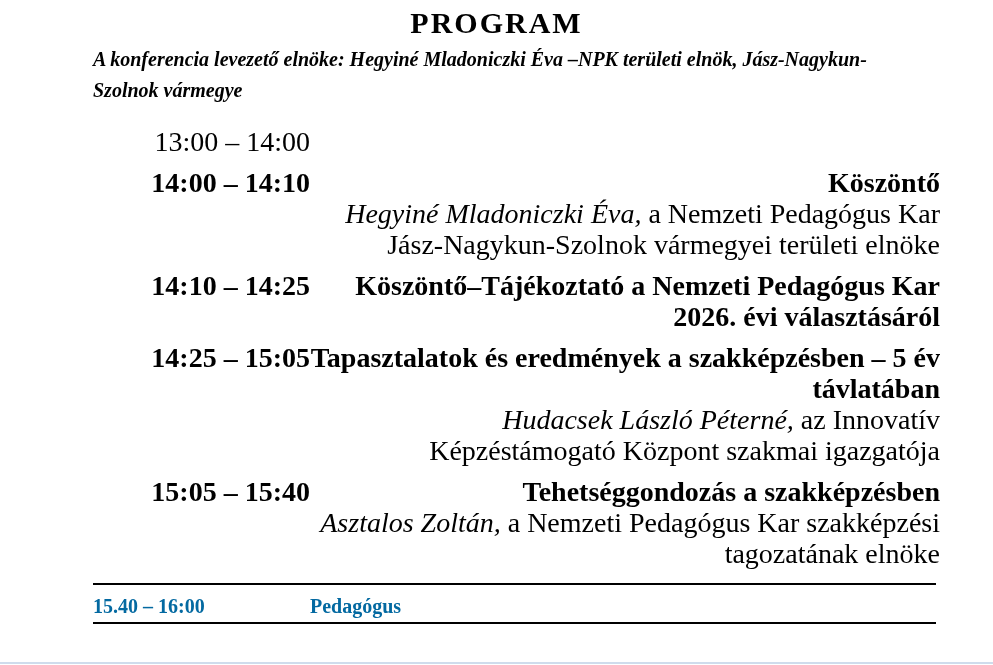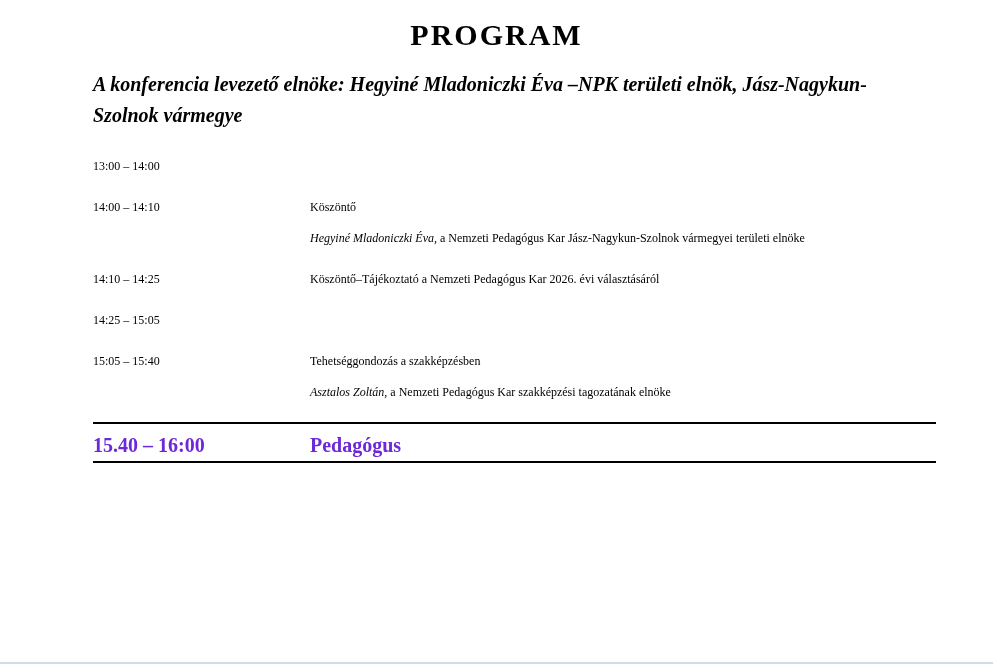--- a/index.html
+++ b/index.html
@@ -9,45 +9,46 @@
     color: #000000;
     font-family: "Liberation Serif", "DejaVu Serif", serif;
     position: relative;
     overflow: hidden;
   }
   .page-title {
     text-align: center;
     font-size: 30px;
     font-weight: bold;
     letter-spacing: 2px;
-    padding-top: 18px;
+    padding-top: 6px;
     line-height: 34px;
   }
   .content {
     margin-left: 93px;
     width: 847px;
   }
   .intro-note {
-    margin-top: 17px;
+    margin-top: 4px;
     width: 792px;
     font-size: 20px;
     font-weight: bold;
     font-style: italic;
     line-height: 31px;
   }
   .schedule { margin-top: 11px; }
   .row {
     display: flex;
-    font-size: 12px;
+    font-size: 28px;
     line-height: 31px;
     margin-bottom: 10px;
+    text-align: right;
   }
   .time-cell { width: 217px; flex: none; }
   .desc-cell { width: 630px; }
-  .bold { font-weight: normal; }
+  .bold { font-weight: bold; }
   .bi { font-weight: normal; font-style: italic; }
   .desc-cell p { margin: 0; }
   .break-section {
     margin-left: 93px;
     width: 843px;
     margin-top: 14px;
     border-top: 2px solid #000000;
     border-bottom: 2px solid #000000;
     padding: 10px 0 5px 0;
   }
@@ -87,33 +88,37 @@
 
     <div class="row">
       <div class="time-cell bold">14:10 – 14:25</div>
       <div class="desc-cell">
         <p class="bold">Köszöntő–Tájékoztató a Nemzeti Pedagógus Kar 2026. évi választásáról</p>
       </div>
     </div>
 
     <div class="row">
       <div class="time-cell bold">14:25 – 15:05</div>
+      <div class="desc-cell">
+        <p class="bold">Tapasztalatok és eredmények a szakképzésben – 5 év távlatában</p>
+        <p><span class="bi">Hudacsek László Péterné,</span><span> az Innovatív Képzéstámogató Központ szakmai igazgatója</span></p>
+      </div>
     </div>
 
     <div class="row">
       <div class="time-cell bold">15:05 – 15:40</div>
       <div class="desc-cell">
         <p class="bold">Tehetséggondozás a szakképzésben</p>
         <p><span class="bi">Asztalos Zoltán,</span><span> a Nemzeti Pedagógus Kar szakképzési tagozatának elnöke</span></p>
       </div>
     </div>
 
   </div>
 </div>
 
 <div class="break-section">
-  <div class="break-row" style="color: #6d28d9; align-items: center;">
+  <div class="break-row" style="color: #0369a1; align-items: center;">
     <div class="time-cell">15.40 – 16:00</div>
     <div class="desc-cell">Pedagógus</div>
   </div>
 </div>
 
 <div class="bottom-line" style="background: rgb(207, 220, 236);"></div>
 
 </body></html>

